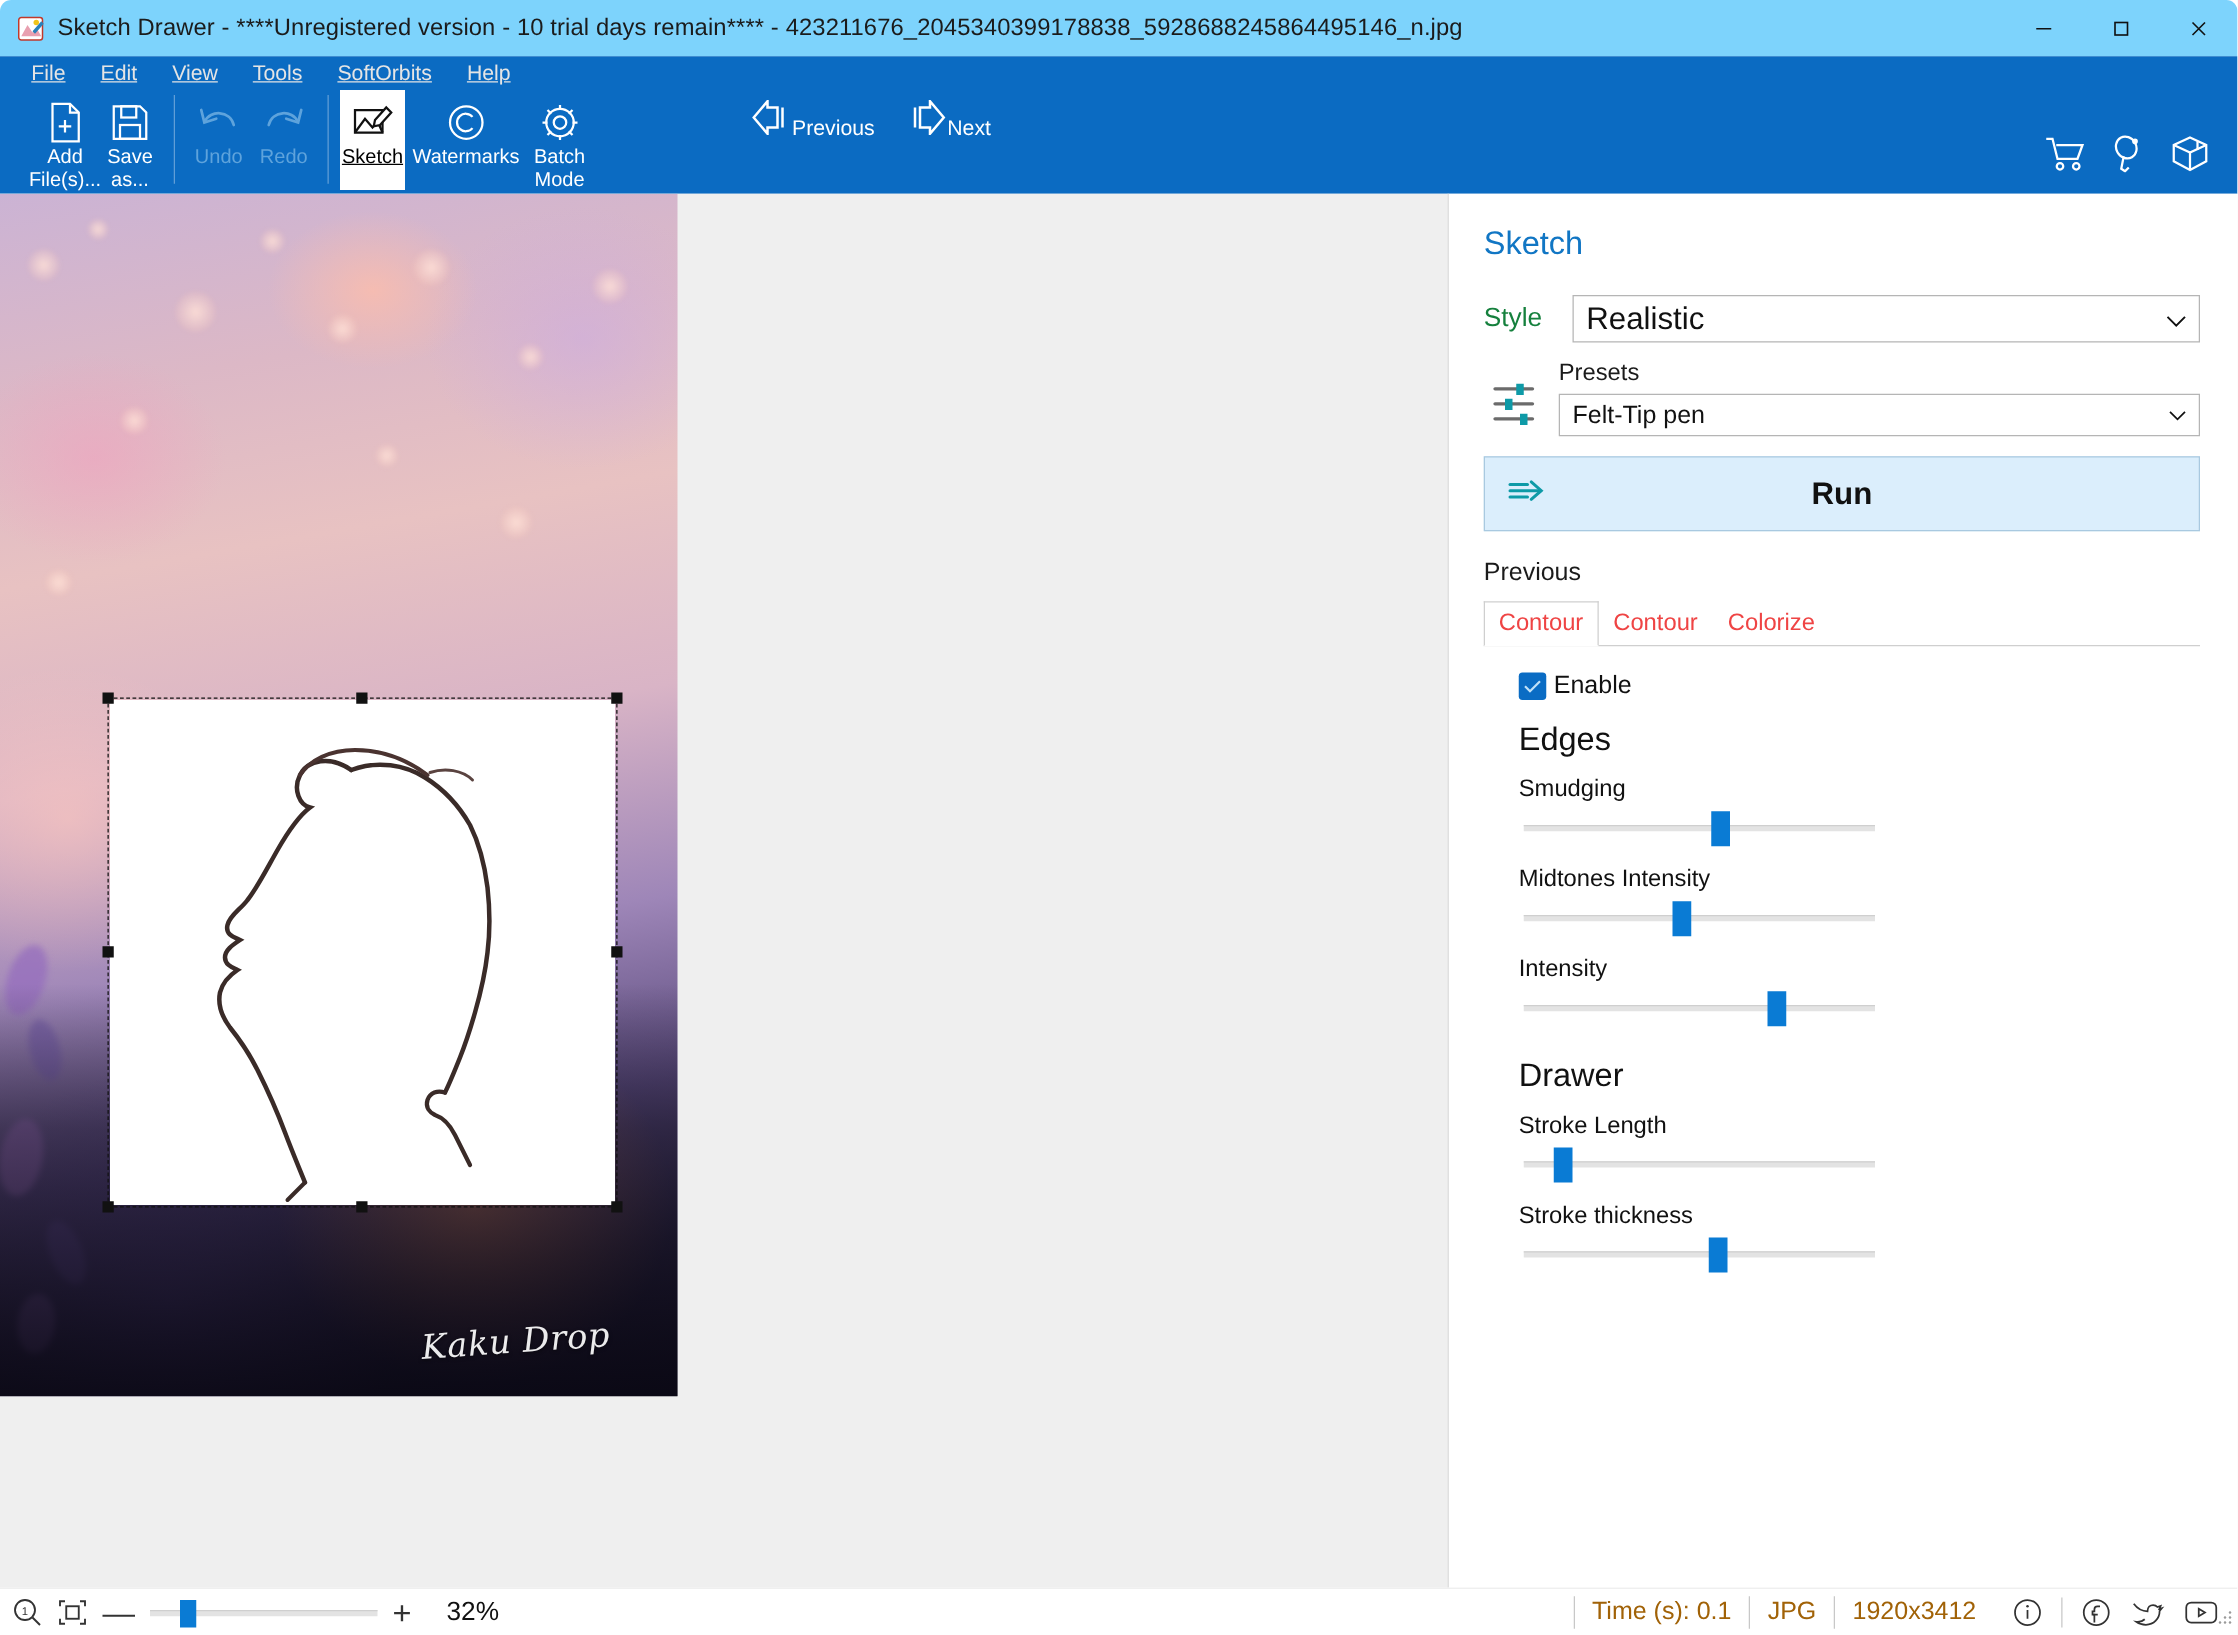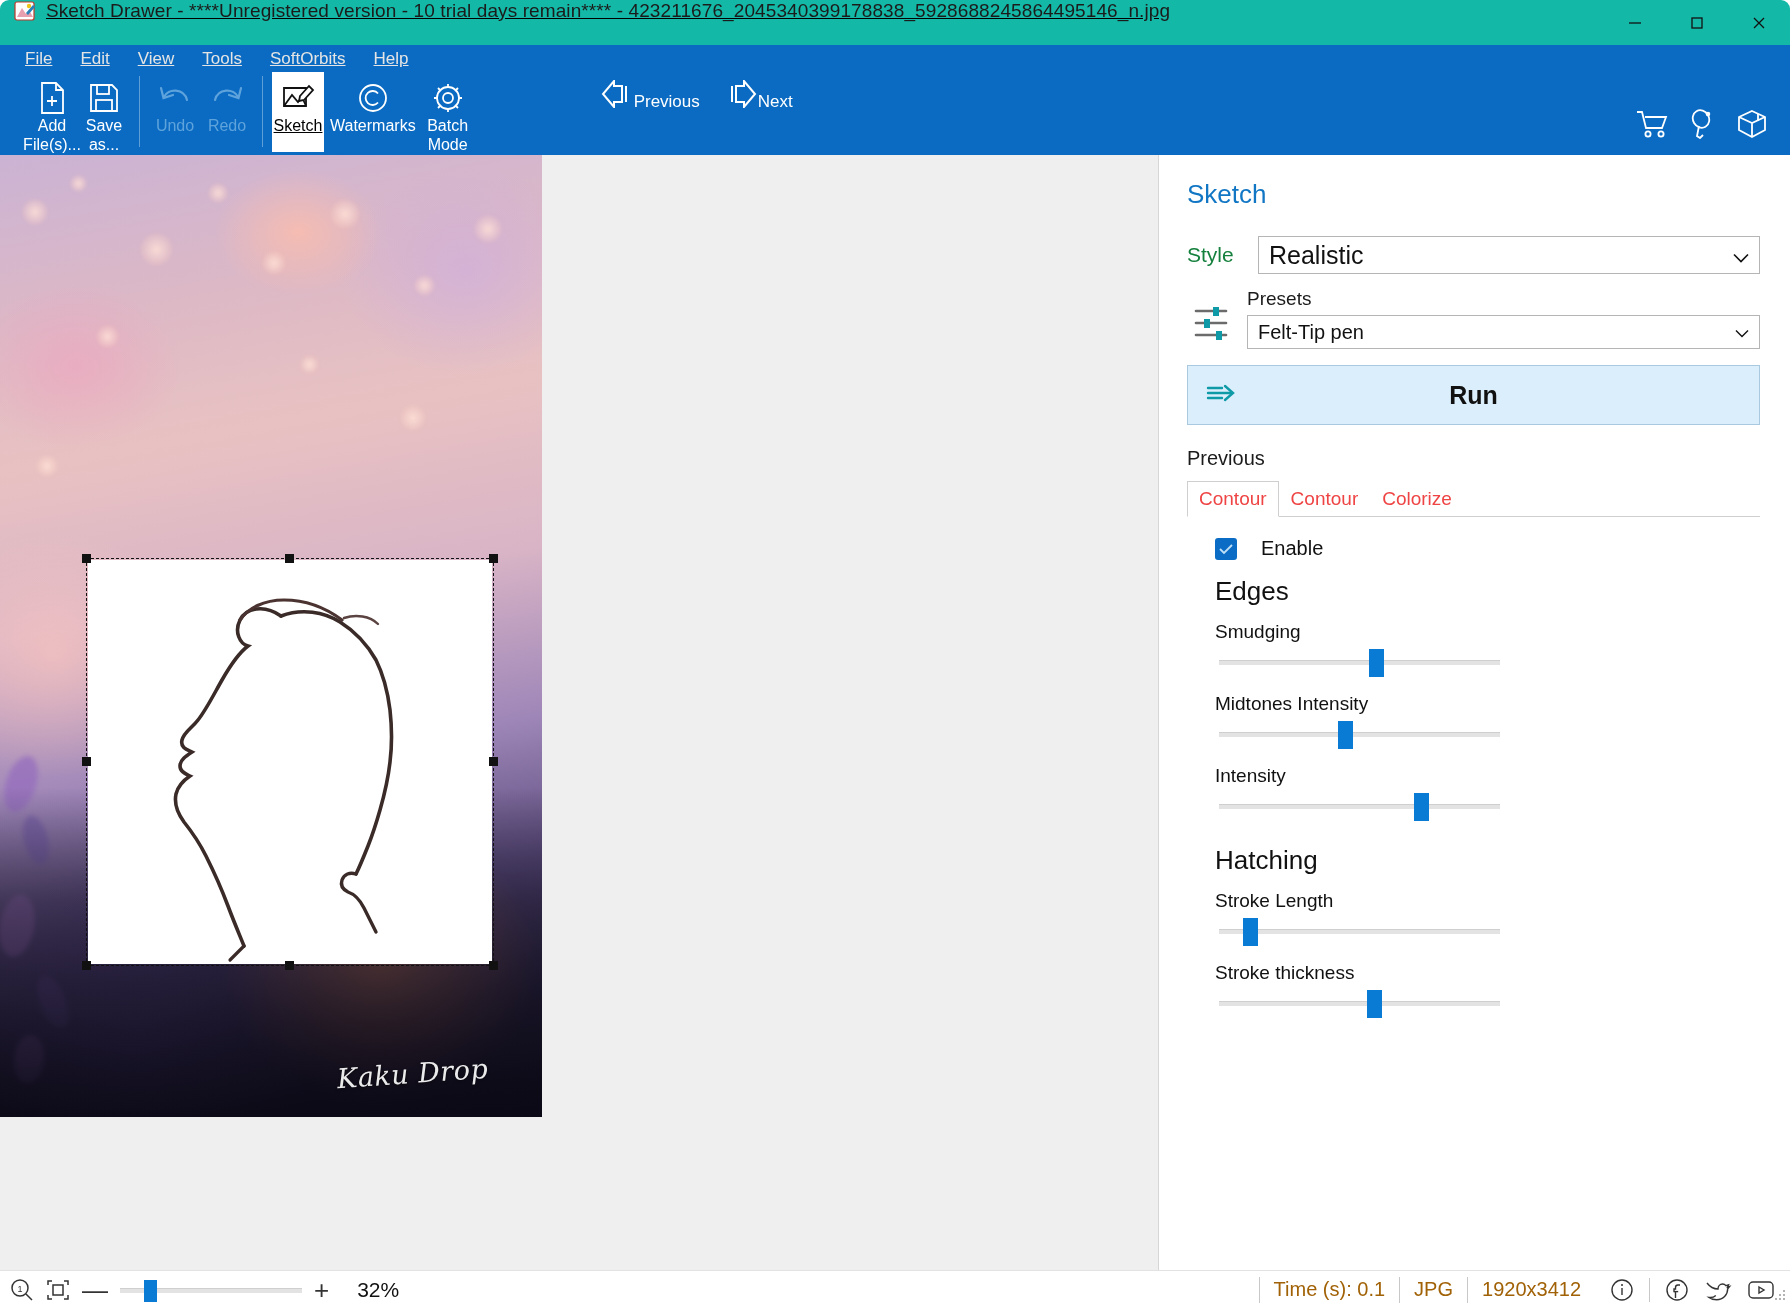--- a/index.html
+++ b/index.html
@@ -12,25 +12,24 @@
   #app {
     position: relative;
     width: 1790px; height: 1308px;
     display: flex; flex-direction: column;
     background: #ffffff;
   }
 
   
   .titlebar {
     height: 45px; flex: 0 0 45px;
-    background: #14b8a6;
-    display: flex; align-items: flex-start;
+    background: #7dd3fc;
+    display: flex; align-items: center;
     border-top-left-radius: 9px; border-top-right-radius: 9px;
     position: relative;
-    text-decoration: underline;
   }
   .title-icon {
     width: 22px; height: 22px; margin-left: 14px; margin-right: 10px;
     position: relative; flex: 0 0 auto;
   }
   .title-text {
     font-size: 19px; color: #1b1b1b; letter-spacing: .1px;
     white-space: nowrap; overflow: hidden;
   }
   .win-ctrls { margin-left: auto; display: flex; height: 45px; }
@@ -199,21 +198,21 @@
   .tab {
     font-size: 19px; color: #ef4444; padding: 6px 11px 6px 11px;
     cursor: default; border: 1px solid transparent;
     position: relative; top: 1px; background: transparent; text-align: right;
   }
   .tab.active {
     border: 1px solid #cfcfcf; border-bottom-color: #ffffff; background: #ffffff;
   }
 
   .opt-body { padding: 20px 0 0 28px; }
-  .checkrow { display: flex; align-items: flex-end; gap: 24px; margin-bottom: 16px; }
+  .checkrow { display: flex; align-items: flex-end; gap: 6px; margin-bottom: 16px; }
   .checkbox {
     width: 22px; height: 22px; background: #0a6cc4; border-radius: 3px;
     display: flex; align-items: center; justify-content: center;
     cursor: default;
   }
   .check-lbl { font-size: 20px; color: #111111; }
 
   .grp-title { font-size: 26px; color: #111111; margin: 6px 0 4px 0; }
   .sl-label { font-size: 19px; color: #111111; margin: 14px 0 0 0; }
   .slider {
@@ -572,21 +571,21 @@
             <span class="sl-track"></span>
             <span class="sl-thumb" id="th-midtones" style="left: 45%;"></span>
           </div>
 
           <div class="sl-label">Intensity</div>
           <div class="slider">
             <span class="sl-track"></span>
             <span class="sl-thumb" id="th-intensity" style="left: 72%;"></span>
           </div>
 
-          <div class="grp-title" style="margin-top:22px;">Hatching</div>
+          <div class="grp-title" style="margin-top:22px;">Drawer</div>
 
           <div class="sl-label">Stroke Length</div>
           <div class="slider">
             <span class="sl-track"></span>
             <span class="sl-thumb" id="th-strokelen" style="left: 11%;"></span>
           </div>
 
           <div class="sl-label">Stroke thickness</div>
           <div class="slider">
             <span class="sl-track"></span>

